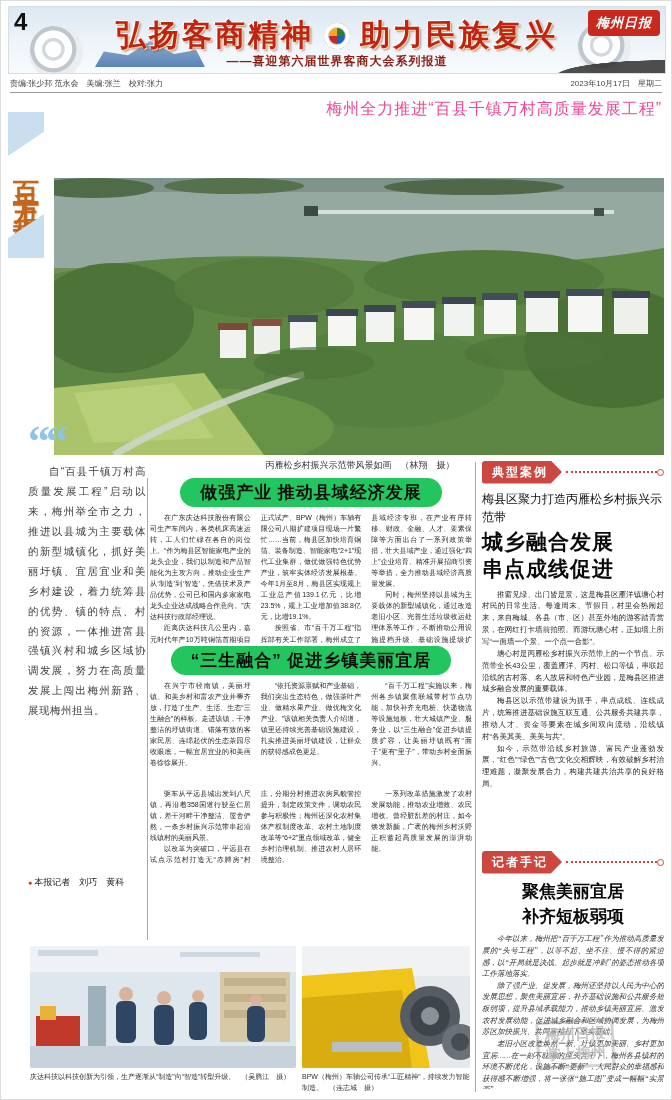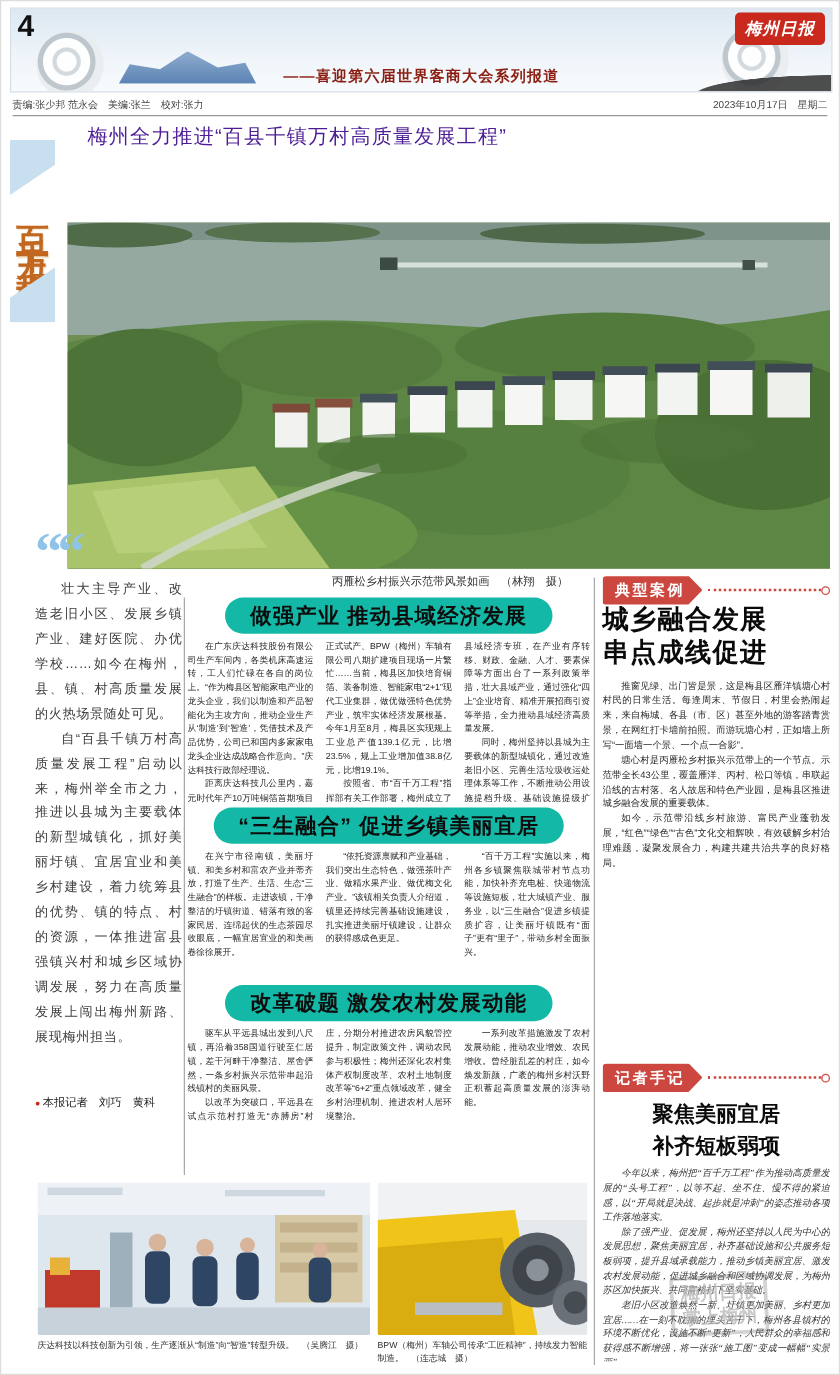--- a/index.html
+++ b/index.html
@@ -28,21 +28,21 @@
   .banner-sub{position:absolute;left:0;right:0;top:46px;text-align:center;
           font-size:12px;font-weight:bold;color:#8c1f14;letter-spacing:1px;}
   .page-num{position:absolute;left:14px;top:8px;font-size:24px;font-weight:bold;color:#111;z-index:3;}
   .masthead{position:absolute;right:12px;top:10px;background:#c9281c;color:#fff;border-radius:4px;
           padding:4px 8px;font-size:13px;font-weight:bold;font-style:italic;
           font-family:"Liberation Serif","DejaVu Serif",serif;letter-spacing:1px;z-index:3;}
   .meta-row{position:absolute;left:10px;right:10px;top:78px;height:14px;font-size:8px;color:#444;
           border-bottom:1px solid #999;}
   .meta-editors{float:left;} .meta-date{float:right;}
   
-  .kicker{position:absolute;left:70px;right:10px;top:99px;text-align:left;font-size:16px;color:#4c1d95;letter-spacing:1px;}
+  .kicker{position:absolute;left:70px;right:10px;top:99px;text-align:right;font-size:16px;color:#ec4899;letter-spacing:1px;}
   .main-title{position:absolute;left:60px;right:4px;top:117px;text-align:center;font-size:42px;
           font-weight:900;color:#0c0c0c;letter-spacing:2px;white-space:nowrap;
           text-shadow:0 0 3px #fff,0 0 6px #fff;z-index:4;}
   
   .ribbon{position:absolute;left:8px;top:112px;width:36px;z-index:3;}
   .ribbon .rb{height:44px;background:#c8dff0;}
   .ribbon .rb.top{clip-path:polygon(0 0,100% 0,100% 45%,0 100%);}
   .ribbon .rb.bot{clip-path:polygon(0 55%,100% 0,100% 100%,0 100%);}
   .ribbon-text{writing-mode:vertical-rl;text-orientation:upright;margin:4px auto;display:block;
           font-size:26px;font-weight:900;color:#c2671f;letter-spacing:10px;
@@ -56,21 +56,21 @@
   .lead{position:absolute;left:28px;top:424px;width:118px;}
   .quote-mark{font-size:44px;line-height:36px;color:#8fc3e8;font-weight:900;letter-spacing:-4px;
           font-family:"Liberation Serif","DejaVu Serif",serif;}
   .lead-body{margin-top:2px;height:408px;overflow:hidden;}
   .lead-body p{margin:0;font-size:10.5px;line-height:1.9;text-align:justify;color:#3d3d3d;
           text-indent:2em;letter-spacing:.5px;}
   .lead-byline{margin-top:6px;font-size:9px;color:#222;}
   .lead-byline::before{content:"● ";color:#c9281c;font-size:7px;}
   
   .section{position:absolute;left:150px;width:322px;}
-  .section-pill{display:table;margin:0 auto 5px auto;background:#14b8a6;border-radius:16px;
+  .section-pill{display:table;margin:0 auto 5px auto;background:#22c55e;border-radius:16px;
           padding:3px 20px;font-size:17px;font-weight:900;color:#0d0d0d;letter-spacing:1px;}
   .section-cols{column-count:3;column-gap:10px;overflow:hidden;}
   .section-cols p{margin:0;font-size:7px;line-height:1.58;text-align:justify;text-indent:2em;color:#272727;}
   #sec1 .section-cols{height:134px;} #sec2 .section-cols{height:108px;} #sec3 .section-cols{height:118px;}
   
   .right-col{position:absolute;left:482px;width:182px;}
   .flag-row{display:flex;align-items:center;height:20px;}
   .flag{background:#cb473f;color:#fff;font-size:12px;font-weight:bold;letter-spacing:2px;
           padding:3px 14px 3px 10px;clip-path:polygon(0 0,86% 0,100% 50%,86% 100%,0 100%);border-radius:3px;}
   .dotline{flex:1;height:0;border-top:2px dotted #cb473f;margin-left:4px;}
@@ -97,20 +97,23 @@
 </head>
 <body>
 
 <div class="page">
 
   <div class="banner">
     <div class="scroll left"></div>
     <div class="scroll right"></div>
     <div class="expo-building"></div>
     <div class="mountain"></div>
+    <div class="banner-title">
+      <span class="zi">弘扬客商精神</span><span class="emblem"></span><span class="zi">助力民族复兴</span>
+    </div>
     <div class="banner-sub">——喜迎第六届世界客商大会系列报道</div>
   </div>
   <div class="page-num">4</div>
   <div class="masthead">梅州日报</div>
   <div class="meta-row">
     <span class="meta-editors">责编:张少邦 范永会　美编:张兰　校对:张力</span>
     <span class="meta-date">2023年10月17日　星期二</span>
   </div>
 
   <div class="kicker">梅州全力推进“百县千镇万村高质量发展工程”</div>
@@ -170,21 +173,20 @@
     </svg>
   </div>
   <div class="photo-caption">丙雁松乡村振兴示范带风景如画　（林翔　摄）</div>
 
   <div class="vline" style="left:147px;top:478px;height:462px;"></div>
   <div class="vline" style="left:475px;top:462px;height:630px;"></div>
 
   <div class="lead">
     <div class="quote-mark">““</div>
     <div class="lead-body">
-      <p>壮大主导产业、改造老旧小区、发展乡镇产业、建好医院、办优学校……如今在梅州，县、镇、村高质量发展的火热场景随处可见。</p>
       <p>自“百县千镇万村高质量发展工程”启动以来，梅州举全市之力，推进以县城为主要载体的新型城镇化，抓好美丽圩镇、宜居宜业和美乡村建设，着力统筹县的优势、镇的特点、村的资源，一体推进富县强镇兴村和城乡区域协调发展，努力在高质量发展上闯出梅州新路、展现梅州担当。</p>
     </div>
     <div class="lead-byline">本报记者　刘巧　黄科</div>
   </div>
 
   <div class="section" id="sec1" style="top:478px;">
     <div class="section-pill">做强产业  推动县域经济发展</div>
     <div class="section-cols">
         <p>在广东庆达科技股份有限公司生产车间内，各类机床高速运转，工人们忙碌在各自的岗位上。“作为梅县区智能家电产业的龙头企业，我们以制造和产品智能化为主攻方向，推动企业生产从‘制造’到‘智造’，凭借技术及产品优势，公司已和国内多家家电龙头企业达成战略合作意向。”庆达科技行政部经理说。</p>
         <p>距离庆达科技几公里内，嘉元时代年产10万吨铜箔首期项目正式试产、BPW（梅州）车轴有限公司八期扩建项目现场一片繁忙……当前，梅县区加快培育铜箔、装备制造、智能家电“2+1”现代工业集群，做优做强特色优势产业，筑牢实体经济发展根基。今年1月至8月，梅县区实现规上工业总产值139.1亿元，比增23.5%，规上工业增加值38.8亿元，比增19.1%。</p>
@@ -194,41 +196,42 @@
   </div>
   <div class="section" id="sec2" style="top:646px;">
     <div class="section-pill">“三生融合”  促进乡镇美丽宜居</div>
     <div class="section-cols">
         <p>在兴宁市径南镇，美丽圩镇、和美乡村和富农产业并蒂齐放，打造了生产、生活、生态“三生融合”的样板。走进该镇，干净整洁的圩镇街道、错落有致的客家民居、连绵起伏的生态茶园尽收眼底，一幅宜居宜业的和美画卷徐徐展开。</p>
         <p>“依托资源禀赋和产业基础，我们突出生态特色，做强茶叶产业、做精水果产业、做优梅文化产业。”该镇相关负责人介绍道，镇里还持续完善基础设施建设，扎实推进美丽圩镇建设，让群众的获得感成色更足。</p>
         <p>“百千万工程”实施以来，梅州各乡镇聚焦联城带村节点功能，加快补齐充电桩、快递物流等设施短板，壮大城镇产业、服务业，以“三生融合”促进乡镇提质扩容，让美丽圩镇既有“面子”更有“里子”，带动乡村全面振兴。</p>
       </div>
   </div>
   <div class="section" id="sec3" style="top:788px;">
-    <div class="section-pill">改革破题  激发农村发展动能</div>
     <div class="section-cols">
         <p>驱车从平远县城出发到八尺镇，再沿着358国道行驶至仁居镇，差干河畔干净整洁、屋舍俨然，一条乡村振兴示范带串起沿线镇村的美丽风景。</p>
         <p>以改革为突破口，平远县在试点示范村打造无“赤膊房”村庄，分期分村推进农房风貌管控提升，制定政策文件，调动农民参与积极性；梅州还深化农村集体产权制度改革、农村土地制度改革等“6+2”重点领域改革，健全乡村治理机制、推进农村人居环境整治。</p>
         <p>一系列改革措施激发了农村发展动能，推动农业增效、农民增收。曾经脏乱差的村庄，如今焕发新颜，广袤的梅州乡村沃野正积蓄起高质量发展的澎湃动能。</p>
       </div>
   </div>
 
   <div class="right-col" style="top:462px;">
     <div class="flag-row">
       <span class="flag">典型案例</span>
       <span class="dotline"></span>
       <span class="dotdot"></span>
     </div>
+    <div class="case-kicker">梅县区聚力打造丙雁松乡村振兴示范带</div>
     <div class="case-title">
       <div>城乡融合发展</div>
       <div>串点成线促进</div>
     </div>
     <div class="case-body">
         <p>推窗见绿、出门皆是景，这是梅县区雁洋镇塘心村村民的日常生活。每逢周末、节假日，村里会热闹起来，来自梅城、各县（市、区）甚至外地的游客踏青赏景，在网红打卡墙前拍照。而游玩塘心村，正如墙上所写“一面墙一个景、一个点一合影”。</p>
         <p>塘心村是丙雁松乡村振兴示范带上的一个节点。示范带全长43公里，覆盖雁洋、丙村、松口等镇，串联起沿线的古村落、名人故居和特色产业园，是梅县区推进城乡融合发展的重要载体。</p>
+        <p>梅县区以示范带建设为抓手，串点成线、连线成片，统筹推进基础设施互联互通、公共服务共建共享，推动人才、资金等要素在城乡间双向流动，沿线镇村“各美其美、美美与共”。</p>
         <p>如今，示范带沿线乡村旅游、富民产业蓬勃发展，“红色”“绿色”“古色”文化交相辉映，有效破解乡村治理难题，凝聚发展合力，构建共建共治共享的良好格局。</p>
       </div>
   </div>
 
   <div class="right-col" style="top:852px;">
     <div class="flag-row">
       <span class="flag">记者手记</span>
       <span class="dotline"></span>
       <span class="dotdot"></span>
     </div>

